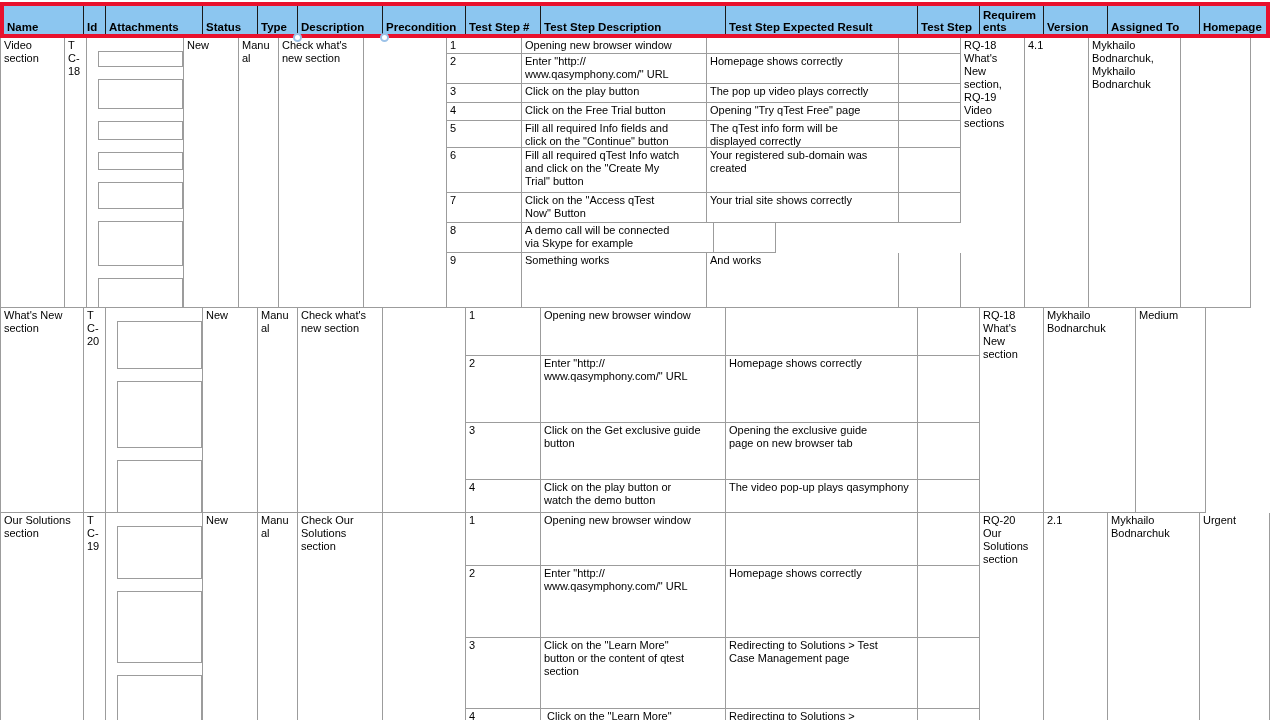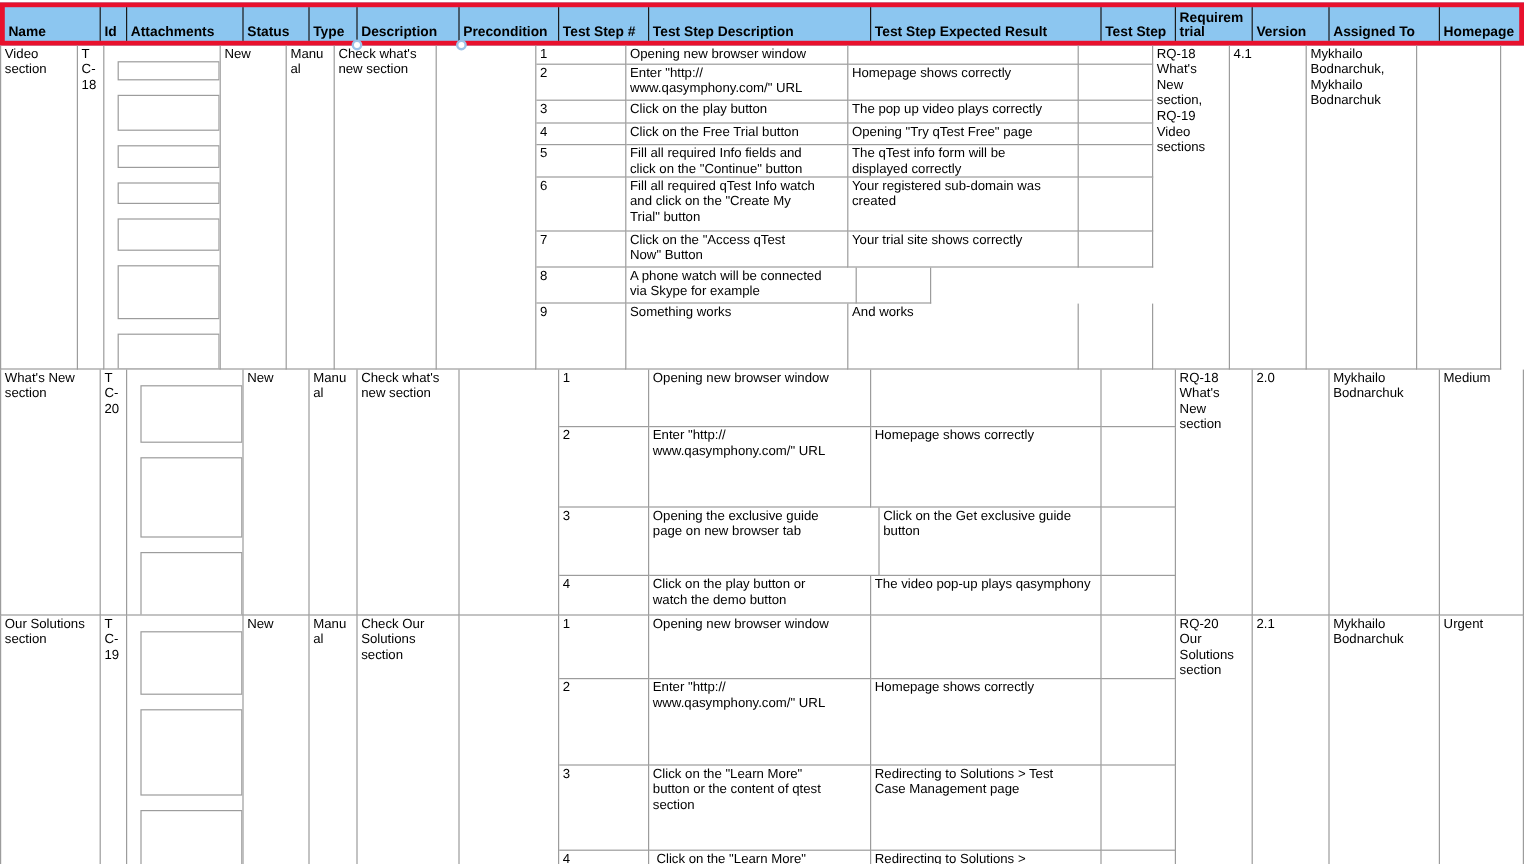--- a/index.html
+++ b/index.html
@@ -37,21 +37,21 @@
     <div class="hc" style="width:97px">Attachments</div>
     <div class="hc" style="width:55px">Status</div>
     <div class="hc" style="width:40px">Type</div>
     <div class="hc" style="width:85px">Description</div>
     <div class="hc" style="width:83px">Precondition</div>
     <div class="hc" style="width:75px">Test Step #</div>
     <div class="hc" style="width:185px">Test Step Description</div>
     <div class="hc" style="width:192px">Test Step Expected Result</div>
     <div class="hc" style="width:62px">Test Step</div>
     <div class="hc" style="width:64px">Requirem
-trial</div>
+ents</div>
     <div class="hc" style="width:64px">Version</div>
     <div class="hc" style="width:92px">Assigned To</div>
     <div class="hc" style="width:70px">Homepage</div>
   </div>
 
   <div class="handle" style="left:293px;top:33px"></div>
   <div class="handle" style="left:380px;top:33px"></div>
 
   <div class="bd">
 
@@ -122,21 +122,21 @@
         </div>
         <div class="srow" style="height:30px">
           <div class="cell" style="width:75px">7</div>
           <div class="cell" style="width:185px">Click on the "Access qTest
 Now" Button</div>
           <div class="cell" style="width:192px">Your trial site shows correctly</div>
           <div class="cell" style="width:62px"></div>
         </div>
         <div class="srow" style="height:30px">
           <div class="cell" style="width:75px">8</div>
-          <div class="cell" style="width:192px">A phone watch will be connected
+          <div class="cell" style="width:192px">A demo call will be connected
 via Skype for example</div>
           <div class="cell" style="width:62px"></div>
         </div>
         <div class="srow" style="height:55px">
           <div class="cell" style="width:75px">9</div>
           <div class="cell" style="width:185px">Something works</div>
           <div class="cell" style="width:192px">And works</div>
           <div class="cell" style="width:62px"></div>
         </div>
       </div>
@@ -182,39 +182,38 @@
         </div>
         <div class="srow" style="height:67px">
           <div class="cell" style="width:75px">2</div>
           <div class="cell" style="width:185px">Enter "http://
 www.qasymphony.com/" URL</div>
           <div class="cell" style="width:192px">Homepage shows correctly</div>
           <div class="cell" style="width:62px"></div>
         </div>
         <div class="srow" style="height:57px">
           <div class="cell" style="width:75px">3</div>
+          <div class="cell" style="width:185px">Click on the Get exclusive guide
+button</div>
           <div class="cell" style="width:192px">Opening the exclusive guide
 page on new browser tab</div>
-          <div class="cell" style="width:185px">Click on the Get exclusive guide
-button</div>
           <div class="cell" style="width:62px"></div>
         </div>
         <div class="srow" style="height:33px">
           <div class="cell" style="width:75px">4</div>
           <div class="cell" style="width:185px">Click on the play button or
 watch the demo button</div>
           <div class="cell" style="width:192px">The video pop-up plays qasymphony</div>
           <div class="cell" style="width:62px"></div>
         </div>
       </div>
       <div class="cell" style="width:64px">RQ-18
 What's
 New
 section</div>
-      <div class="cell" style="width:64px">2.0</div>
       <div class="cell" style="width:92px">Mykhailo
 Bodnarchuk</div>
       <div class="cell" style="width:70px">Medium</div>
     </div>
 
     <div class="sec" style="height:266px">
       <div class="cell first" style="width:84px">Our Solutions
 section</div>
       <div class="cell" style="width:22px">T
 C-

